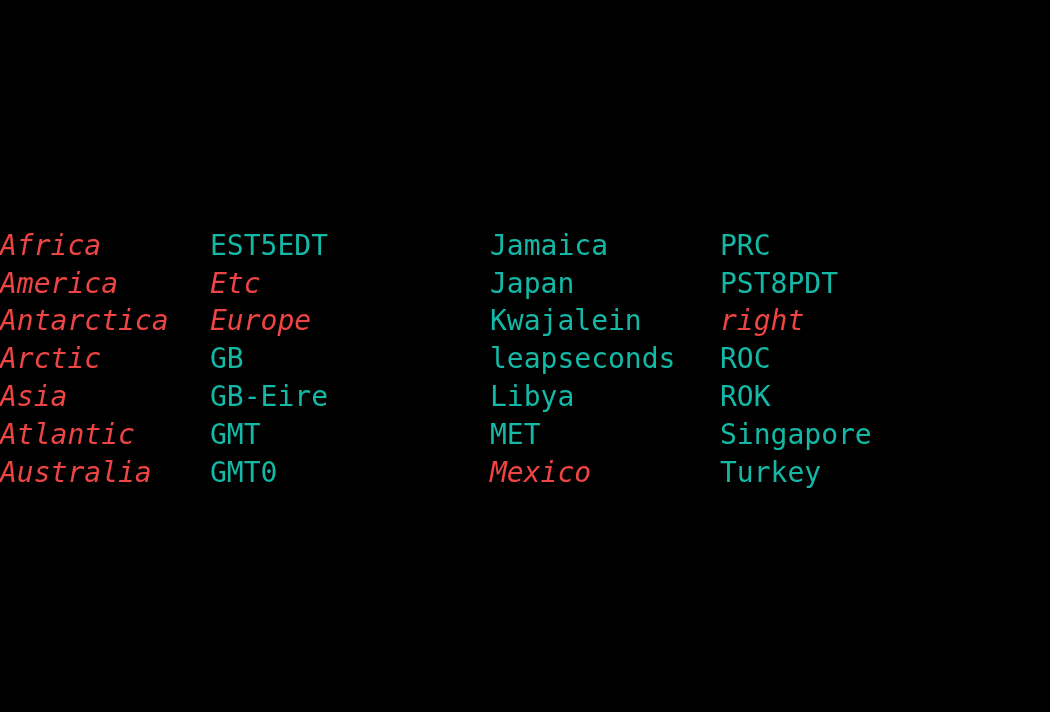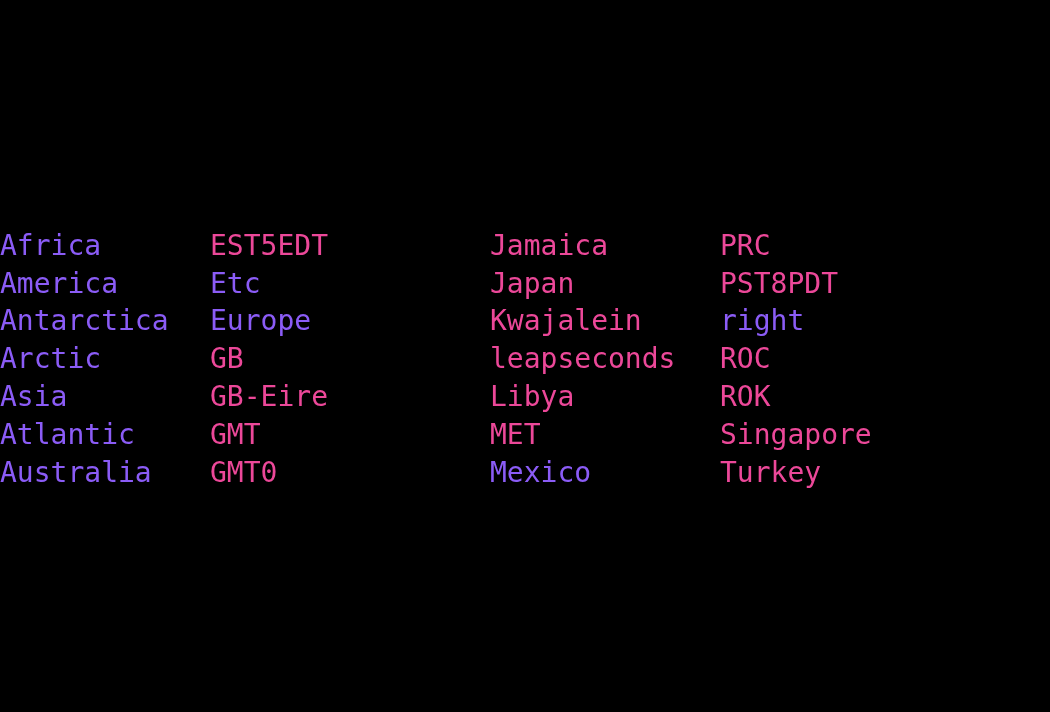--- a/index.html
+++ b/index.html
@@ -9,24 +9,25 @@
       font-family: "DejaVu Sans Mono", "Liberation Mono", Consolas, monospace;
       font-size: 28px;
       color: #ffffff;
       line-height: 1.35;
       white-space: pre;
     }
     .terminal {
       padding: 0;
     }
     .dir {
-      color: #8b5cf6;
+      color: #ef4444;
+      font-style: italic;
     }
     .file {
-      color: #ec4899;
+      color: #14b8a6;
     }
     .row {
       display: flex;
     }
     .col {
       min-width: 0;
     }
     .c0 { width: 210px; }
     .c1 { width: 280px; }
     .c2 { width: 230px; }

